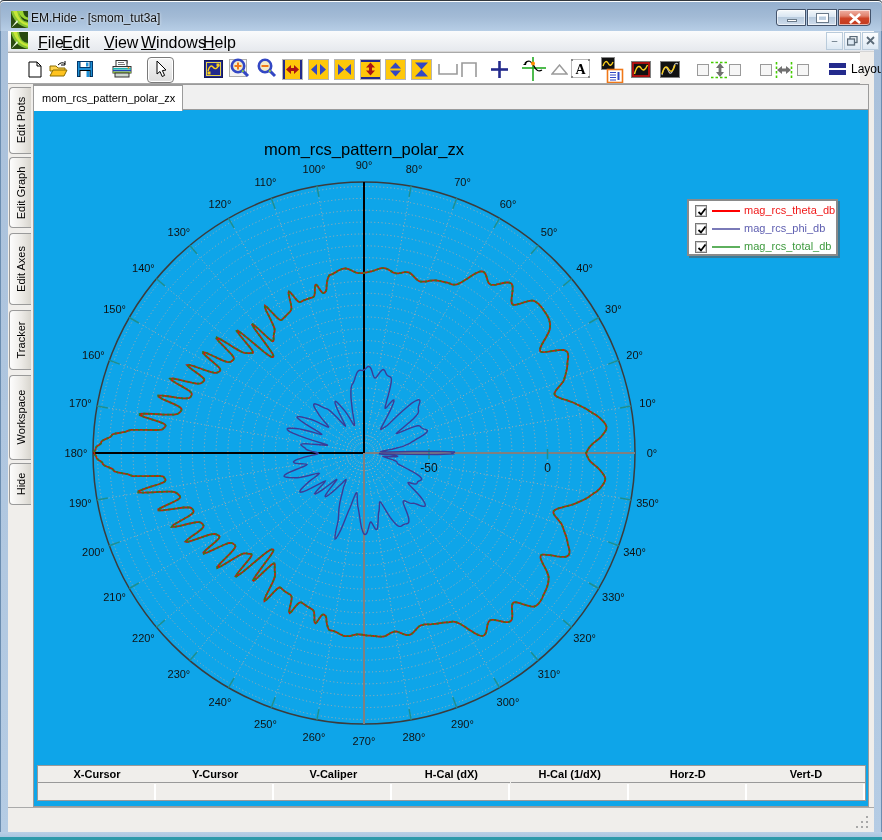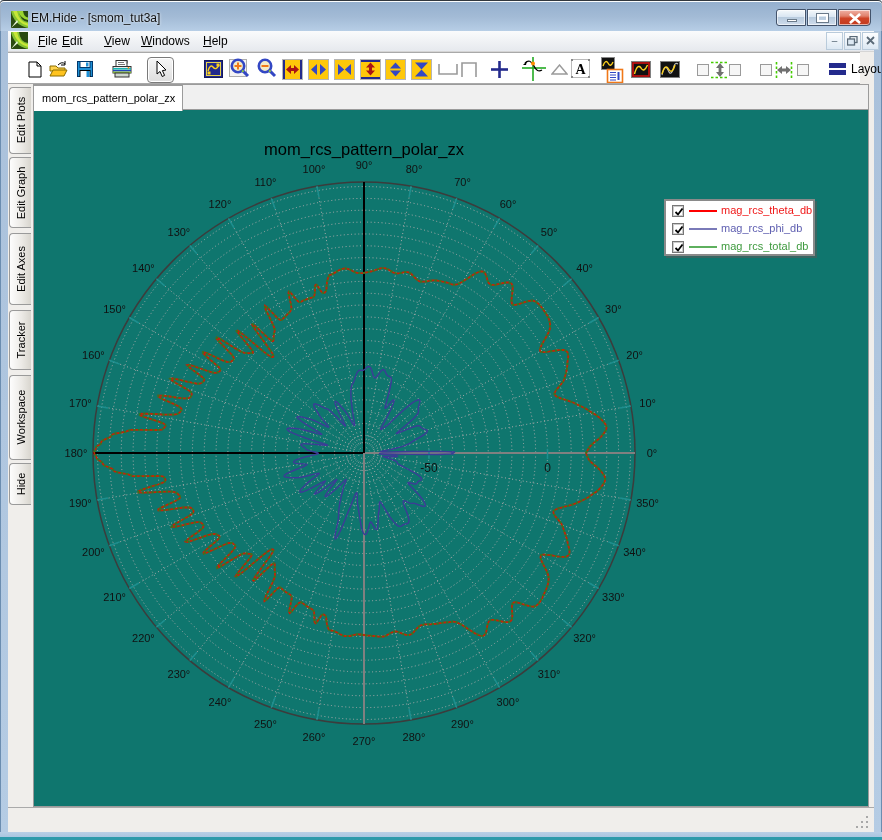--- a/index.html
+++ b/index.html
@@ -13,41 +13,41 @@
  background:linear-gradient(#93aecd 0%,#a3bbd6 55%,#b7cee6 100%);
  box-shadow:inset 0 1px 0 #31373e,inset 0 2px 0 #fbfdfe,inset 1px 0 0 #9db0c6,inset -1px 0 0 #9db0c6}
 #title .txt{left:31px;top:11px;font-size:12px;color:#111;text-shadow:0 0 3px #fff}
 
 .wbtn{top:9px;height:17px;border:1px solid #43536b;border-radius:0 0 3px 3px;background:linear-gradient(#f4f8fb 0%,#d9e6f2 45%,#b8cbde 50%,#cfdcec 100%);box-shadow:inset 0 0 0 1px rgba(255,255,255,.6)}
 #bmin{left:776px;width:30px;border-radius:3px 0 0 3px}
 #bmax{left:807px;width:30px;border-radius:0}
 #bclose{left:838px;width:33px;background:linear-gradient(#f0b1a5 0%,#e1826d 40%,#cf4427 55%,#c23a1e 100%);border-radius:0 0 4px 0}
 
 #menubar{left:8px;top:31px;width:866px;height:21px;background:linear-gradient(#fafbfc,#e6e9ee);border-bottom:1px solid #d5d5d5}
-.menu{top:3px;font-size:12px;color:#000}
+.menu{top:3px;font-size:16px;color:#000}
 .menu u{text-decoration:underline}
 .mdibtn{top:1px;width:17px;height:18px;background:linear-gradient(#fdfeff,#dce8f3);border:1px solid #b9cbdb;color:#5a6a78;font-size:10px;text-align:center;line-height:16px}
 
 #toolbar{left:8px;top:52px;width:852px;height:32px;background:#fff;border:1px solid #a9a9a9;border-left:none;border-right:none}
 
 #side{left:8px;top:84px;width:25px;height:723px;background:#f0eeeb}
 .vtab{left:1px;width:22px;background:linear-gradient(to right,#fdfdfd,#eceae6 55%,#d8d5ce);border:1px solid #9a9a9a;border-radius:4px 0 0 4px;border-right:none}
 .vtab span{position:absolute;left:50%;top:50%;transform:translate(-50%,-50%) rotate(-90deg);white-space:nowrap;font-size:11px;color:#000;display:block;line-height:11px}
 
-#content{left:33px;top:84px;width:836px;height:723px;background:#0f766e;border:1px solid #9b9b9b}
+#content{left:33px;top:84px;width:836px;height:723px;background:#0ea5e9;border:1px solid #9b9b9b}
 #tabbar{left:0px;top:0px;width:834px;height:25px;background:#f0f0f0;border-bottom:1px solid #9b9b9b}
 #doctab{left:0px;top:0px;width:149px;height:26px;background:#fff;border:1px solid #9b9b9b;border-left:none;border-bottom:none;font-size:11px;padding:6px 0 0 8px;color:#000}
 
 #ctable{left:3px;top:680px;width:829px;height:36px;border:1px solid #999;background:#f0eeeb}
 .ch{position:absolute;top:0;height:17px;font-size:11px;font-weight:bold;color:#000;text-align:center;padding-top:2px;border-bottom:1px solid #999}
 .cd{position:absolute;top:18px;height:16px;background:#f0eeeb;border-right:2px solid #fff}
 
 #bstrip{left:8px;top:807px;width:866px;height:25px;background:#f0eeeb;border-top:1px solid #aaa}
 
-#legend{left:630px;top:114px;width:151px;height:57px;background:#fff;border:2px solid #8a8a8a;box-shadow:2px 2px 0 rgba(90,90,90,.55)}
+#legend{left:653px;top:114px;width:151px;height:57px;background:#fff;border:2px solid #8a8a8a;box-shadow:2px 2px 0 rgba(90,90,90,.55)}
 .lrow{position:absolute;left:6px;height:13px}
 .lcb{position:absolute;left:0;top:0;width:12px;height:12px;background:#fff;border:1px solid #777;box-shadow:inset 0 0 0 1px #ccc}
 .lcb svg{position:absolute;left:1px;top:1px}
 .lline{position:absolute;left:17px;top:5px;width:28px;height:2px}
 .ltxt{position:absolute;left:49px;top:-1px;font-size:11px}
 
 #psvg{left:1px;top:26px}
 .gr{fill:none;stroke:#acacac;stroke-width:1;stroke-dasharray:1 2.6}
 .tk{stroke:#1d8f8f;stroke-width:1.5;fill:none}
 .al{font-size:11px;fill:#111;font-family:"Liberation Sans",sans-serif}
@@ -424,20 +424,36 @@
 <text x="599.6" y="444.5" class="al" text-anchor="middle">340°</text>
 <text x="612.6" y="396.0" class="al" text-anchor="middle">350°</text>
       </g>
 <defs>
         <path id="tc" d="M551.1,342.0 L551.7,340.8 L552.3,339.7 L553.0,338.5 L553.7,337.3 L554.6,336.1 L555.6,334.9 L556.8,333.6 L558.1,332.4 L559.7,331.1 L561.4,329.8 L563.0,328.5 L564.6,327.2 L566.0,325.8 L567.1,324.5 L568.2,323.2 L569.2,321.8 L570.1,320.5 L570.8,319.1 L571.3,317.8 L571.5,316.5 L571.3,315.3 L570.8,314.0 L570.1,312.8 L569.3,311.6 L568.3,310.5 L567.2,309.4 L566.1,308.3 L564.9,307.2 L563.7,306.1 L562.4,305.0 L560.9,304.0 L559.4,303.0 L557.6,302.1 L556.1,301.1 L554.7,300.2 L553.3,299.2 L551.8,298.3 L550.2,297.4 L548.6,296.5 L546.9,295.7 L545.2,294.9 L543.5,294.1 L541.7,293.3 L540.2,292.5 L538.6,291.7 L536.8,291.0 L534.9,290.3 L532.9,289.6 L531.0,289.0 L529.0,288.4 L527.1,287.8 L525.3,287.2 L523.7,286.5 L522.2,285.9 L521.1,285.1 L520.2,284.3 L519.6,283.4 L519.5,282.3 L520.0,281.1 L520.8,279.7 L521.9,278.2 L523.2,276.6 L524.6,275.0 L526.0,273.4 L527.3,271.8 L528.4,270.2 L529.0,268.8 L529.4,267.5 L529.8,266.1 L530.2,264.8 L530.6,263.4 L530.9,262.0 L531.3,260.7 L531.6,259.3 L531.8,258.0 L532.1,256.6 L532.2,255.3 L532.4,254.0 L532.4,252.7 L532.4,251.4 L532.6,250.1 L532.8,248.7 L533.0,247.3 L533.2,245.9 L533.2,244.6 L533.1,243.3 L532.8,242.2 L532.3,241.1 L531.4,240.2 L530.2,239.5 L528.5,239.0 L526.1,239.0 L523.2,239.2 L520.0,239.6 L516.7,240.1 L513.5,240.6 L510.6,240.9 L508.1,241.1 L506.3,240.9 L505.2,240.2 L505.0,239.2 L505.1,237.9 L505.6,236.3 L506.3,234.6 L507.3,232.8 L508.4,230.8 L509.6,228.7 L510.8,226.7 L511.9,224.6 L513.0,222.5 L513.9,220.6 L514.6,218.7 L515.0,217.0 L515.1,215.5 L515.1,214.1 L515.0,212.7 L514.8,211.4 L514.5,210.2 L514.2,208.9 L513.8,207.8 L513.3,206.6 L512.7,205.5 L512.2,204.5 L511.5,203.4 L510.9,202.4 L510.2,201.4 L509.5,200.4 L508.8,199.5 L508.2,198.5 L507.5,197.5 L506.7,196.5 L506.0,195.6 L505.2,194.6 L504.4,193.8 L503.6,192.9 L502.6,192.1 L501.6,191.4 L500.6,190.7 L499.4,190.2 L498.2,189.7 L496.5,189.6 L494.4,189.9 L492.1,190.5 L489.6,191.2 L487.0,192.0 L484.6,192.8 L482.3,193.4 L480.3,193.8 L478.7,193.8 L477.6,193.4 L476.9,192.5 L476.6,191.3 L476.5,189.8 L476.5,188.2 L476.7,186.3 L477.0,184.4 L477.2,182.5 L477.5,180.5 L477.6,178.6 L477.7,176.9 L477.5,175.3 L477.2,173.9 L476.6,172.9 L475.6,172.1 L474.5,171.7 L473.1,171.5 L471.6,171.5 L469.9,171.7 L468.2,172.0 L466.4,172.4 L464.6,172.8 L462.8,173.2 L461.1,173.6 L459.4,173.8 L458.0,173.9 L456.6,173.9 L455.5,173.5 L454.6,172.9 L453.8,172.1 L453.2,171.0 L452.7,169.8 L452.3,168.5 L451.9,167.1 L451.5,165.7 L451.1,164.4 L450.5,163.2 L449.9,162.1 L449.1,161.3 L448.1,160.7 L446.9,160.4 L445.5,160.5 L443.9,160.9 L442.1,161.7 L440.2,162.6 L438.2,163.8 L436.2,165.0 L434.1,166.4 L432.1,167.7 L430.1,169.0 L428.2,170.2 L426.4,171.3 L424.7,172.2 L423.2,172.8 L421.8,173.3 L420.4,173.6 L419.2,173.7 L418.1,173.6 L417.1,173.4 L416.2,173.1 L415.3,172.7 L414.3,172.3 L413.4,172.0 L412.4,171.7 L411.4,171.5 L410.4,171.3 L409.4,171.1 L408.5,170.8 L407.5,170.6 L406.5,170.4 L405.5,170.1 L404.5,169.9 L403.5,169.8 L402.5,169.6 L401.5,169.5 L400.5,169.4 L399.4,169.4 L398.4,169.4 L397.3,169.5 L396.2,169.6 L395.1,169.7 L394.0,169.9 L392.9,170.1 L391.8,170.3 L390.8,170.5 L389.7,170.6 L388.7,170.7 L387.6,170.7 L386.7,170.7 L385.7,170.6 L384.8,170.3 L383.9,170.0 L383.1,169.5 L382.3,168.9 L381.5,168.2 L380.7,167.5 L379.9,166.7 L379.2,165.9 L378.4,165.0 L377.6,164.2 L376.8,163.5 L376.0,162.8 L375.2,162.2 L374.3,161.7 L373.4,161.4 L372.4,161.2 L371.4,161.1 L370.4,161.1 L369.4,161.2 L368.4,161.4 L367.4,161.6 L366.3,161.8 L365.3,162.0 L364.3,162.2 L363.3,162.3 L362.3,162.4 L361.3,162.4 L360.4,162.2 L359.5,161.9 L358.5,161.6 L357.6,161.1 L356.8,160.6 L355.9,160.1 L355.0,159.6 L354.1,159.0 L353.2,158.5 L352.2,158.0 L351.3,157.6 L350.4,157.3 L349.4,157.1 L348.4,157.1 L347.5,157.1 L346.5,157.2 L345.5,157.4 L344.5,157.7 L343.5,158.0 L342.5,158.3 L341.5,158.7 L340.5,159.0 L339.5,159.4 L338.6,159.7 L337.6,160.0 L336.6,160.3 L335.7,160.5 L334.7,160.7 L333.7,160.9 L332.8,161.1 L331.8,161.3 L330.9,161.5 L329.9,161.7 L329.0,161.9 L328.1,162.0 L327.1,162.1 L326.2,162.2 L325.2,162.2 L324.3,162.2 L323.3,162.1 L322.4,161.9 L321.4,161.6 L320.5,161.3 L319.5,160.9 L318.5,160.4 L317.5,160.0 L316.6,159.5 L315.6,159.0 L314.6,158.6 L313.6,158.2 L312.6,157.9 L311.6,157.7 L310.6,157.5 L309.6,157.5 L308.6,157.6 L307.7,157.8 L306.7,158.1 L305.8,158.5 L304.9,158.9 L304.0,159.3 L303.1,159.8 L302.2,160.3 L301.3,160.9 L300.4,161.4 L299.5,161.9 L298.6,162.4 L297.7,162.9 L296.8,163.3 L295.9,163.6 L295.0,163.9 L294.2,164.4 L293.5,165.8 L292.9,167.5 L292.3,169.6 L291.9,172.0 L291.6,174.8 L291.5,178.1 L291.0,180.0 L290.3,180.9 L289.6,181.7 L288.8,182.1 L287.9,182.0 L286.8,181.1 L285.4,179.4 L283.9,177.0 L282.3,174.7 L281.0,173.6 L280.2,174.2 L279.9,176.3 L279.9,179.2 L279.8,182.0 L279.5,184.1 L279.0,185.3 L278.3,186.0 L277.5,186.4 L276.7,186.7 L275.9,186.9 L275.1,187.2 L274.3,187.4 L273.4,187.7 L272.6,187.9 L271.8,188.2 L271.0,188.5 L270.2,188.8 L269.4,189.1 L268.6,189.4 L267.8,189.8 L267.0,190.2 L266.3,190.6 L265.5,190.9 L264.6,191.0 L263.5,190.6 L262.0,189.4 L260.1,187.2 L257.8,184.3 L255.6,181.7 L254.0,180.5 L253.5,181.5 L253.9,184.6 L254.9,188.7 L255.8,192.6 L256.3,195.6 L256.4,197.6 L256.1,198.9 L255.6,199.8 L255.1,200.6 L254.5,201.2 L253.8,201.8 L253.2,202.5 L252.6,203.1 L252.0,203.7 L251.4,204.3 L250.8,204.9 L250.2,205.5 L249.6,206.1 L249.0,206.7 L248.4,207.3 L247.8,207.9 L247.2,208.5 L246.5,208.9 L245.6,209.1 L244.3,208.5 L242.3,206.9 L239.3,203.9 L235.7,200.0 L232.2,196.4 L230.0,194.7 L229.8,196.0 L231.4,200.1 L234.1,205.4 L236.6,210.6 L238.4,214.6 L239.4,217.2 L239.6,219.0 L239.6,220.2 L239.4,221.3 L239.1,222.3 L238.9,223.3 L238.7,224.4 L238.7,225.5 L238.6,226.8 L238.6,228.0 L238.6,229.2 L238.3,230.0 L237.5,230.2 L235.5,228.9 L231.9,225.9 L226.9,221.2 L221.5,216.2 L217.7,213.1 L217.1,213.7 L219.9,218.3 L225.1,225.3 L230.5,232.6 L234.7,238.4 L237.3,242.2 L238.3,244.4 L238.4,245.5 L237.9,246.0 L236.9,246.0 L235.4,245.4 L232.8,243.8 L228.6,240.6 L222.5,235.5 L214.9,229.1 L207.6,223.1 L202.7,219.6 L201.8,220.0 L204.7,224.0 L209.4,229.7 L213.9,235.1 L216.9,238.9 L218.0,241.0 L217.8,241.9 L216.9,242.1 L215.7,242.1 L214.5,242.1 L213.4,242.2 L212.2,242.2 L210.9,242.2 L209.3,241.9 L206.9,241.0 L203.3,239.1 L198.0,236.0 L191.7,232.0 L185.6,228.4 L181.8,226.6 L181.5,227.6 L184.5,231.2 L189.3,235.9 L193.8,240.5 L196.9,243.9 L198.5,246.1 L198.9,247.5 L198.6,248.3 L198.1,249.0 L197.4,249.5 L196.8,250.1 L196.0,250.6 L195.2,251.0 L193.9,251.2 L191.9,250.9 L188.6,249.8 L183.7,247.6 L177.6,244.8 L171.8,242.2 L168.2,241.1 L168.1,242.2 L171.2,245.3 L175.9,249.3 L180.4,253.1 L183.5,255.9 L185.0,257.8 L185.3,259.0 L185.0,259.9 L184.3,260.5 L183.5,261.0 L182.6,261.5 L181.3,261.8 L179.4,261.8 L176.3,261.1 L171.5,259.7 L165.3,257.5 L158.7,255.2 L153.8,253.9 L152.1,254.2 L154.2,256.3 L158.5,259.6 L163.3,262.9 L166.8,265.7 L168.8,267.6 L169.3,268.9 L169.0,269.8 L168.4,270.5 L167.6,271.1 L166.7,271.8 L165.6,272.3 L163.9,272.6 L161.1,272.5 L156.8,271.7 L150.7,270.3 L143.8,268.7 L138.0,267.5 L135.3,267.7 L136.7,269.3 L141.3,272.2 L146.9,275.4 L151.8,278.2 L154.9,280.3 L156.4,281.9 L156.8,283.0 L156.6,284.0 L156.2,284.9 L155.7,285.7 L155.0,286.5 L153.7,287.1 L151.5,287.4 L147.7,287.3 L141.8,286.6 L134.6,285.5 L127.6,284.6 L123.4,284.6 L123.6,285.8 L127.7,288.1 L133.9,290.8 L139.7,293.4 L143.8,295.5 L145.9,297.0 L146.6,298.2 L146.4,299.2 L145.9,300.1 L145.2,300.9 L144.3,301.7 L143.2,302.5 L141.6,303.2 L138.8,303.6 L134.0,303.7 L126.9,303.5 L118.2,302.9 L109.8,302.6 L104.8,302.9 L104.8,304.1 L109.6,306.1 L116.8,308.4 L123.6,310.6 L128.2,312.3 L130.2,313.7 L130.6,314.8 L130.1,315.8 L129.2,316.8 L128.1,317.7 L126.9,318.6 L121.1,319.0 L107.9,318.8 L96.3,318.8 L93.4,319.7 L90.8,320.7 L85.9,321.6 L80.8,322.5 L77.3,323.5 L76.5,324.8 L75.3,326.0 L72.8,327.2 L69.9,328.4 L67.4,329.7 L66.2,331.0 L65.9,332.4 L64.4,333.7 L62.4,335.0 L61.0,336.4 L60.7,337.8 L60.2,339.2 L59.4,340.6 L59.1,342.0 L59.7,343.4 L60.7,344.8 L61.4,346.2 L61.9,347.6 L63.5,349.0 L65.7,350.3 L67.3,351.6 L67.8,352.9 L69.1,354.3 L71.7,355.5 L74.6,356.7 L77.2,357.8 L78.5,359.1 L79.2,360.3 L82.7,361.4 L87.7,362.3 L92.5,363.1 L95.0,364.1 L97.7,365.1 L109.2,365.1 L122.2,364.8 L127.8,365.3 L128.8,366.2 L129.6,367.2 L130.3,368.2 L130.6,369.2 L130.0,370.3 L127.8,371.7 L122.9,373.5 L115.9,375.7 L108.6,378.1 L103.6,380.1 L103.4,381.4 L108.3,381.7 L116.5,381.4 L125.2,380.9 L132.2,380.6 L136.9,380.7 L139.7,381.2 L141.4,381.9 L142.5,382.7 L143.4,383.5 L144.2,384.3 L144.9,385.2 L145.2,386.1 L144.7,387.3 L142.7,388.8 L138.8,390.8 L133.2,393.4 L127.3,396.1 L123.3,398.3 L123.4,399.4 L127.8,399.3 L135.0,398.4 L142.5,397.3 L148.5,396.5 L152.6,396.3 L154.9,396.5 L156.3,397.1 L157.2,397.8 L157.8,398.6 L158.3,399.4 L158.6,400.4 L158.2,401.5 L156.7,403.0 L153.6,405.2 L148.7,408.0 L143.0,411.2 L138.3,414.0 L136.9,415.8 L139.4,415.9 L145.1,414.8 L151.8,413.2 L157.7,411.9 L161.8,411.2 L164.4,411.2 L165.8,411.6 L166.7,412.2 L167.4,412.9 L168.0,413.7 L168.5,414.5 L168.5,415.5 L167.8,416.8 L165.7,418.8 L162.0,421.7 L157.1,425.1 L152.7,428.4 L150.5,430.6 L152.1,431.0 L157.0,429.6 L163.5,427.4 L169.8,425.2 L174.6,423.7 L177.8,423.1 L179.8,423.0 L181.2,423.3 L182.2,423.7 L183.2,424.2 L184.0,424.7 L184.5,425.4 L184.3,426.5 L183.0,428.3 L180.1,431.1 L175.8,434.8 L171.3,438.6 L168.4,441.6 L168.7,442.6 L172.5,441.3 L178.5,438.6 L184.7,435.7 L189.8,433.5 L193.2,432.2 L195.3,431.8 L196.6,432.0 L197.5,432.3 L198.3,432.8 L199.0,433.4 L199.7,433.9 L200.2,434.6 L200.4,435.5 L199.9,436.8 L198.2,439.1 L195.0,442.6 L190.3,447.3 L185.5,452.1 L182.3,455.8 L182.4,456.9 L186.0,455.3 L191.9,451.8 L198.1,448.0 L203.2,445.0 L206.6,443.2 L208.8,442.5 L210.3,442.3 L211.4,442.4 L212.4,442.6 L213.5,442.8 L214.6,442.9 L215.7,443.0 L216.5,443.3 L216.6,444.3 L215.5,446.4 L212.5,450.2 L208.0,455.6 L203.3,461.3 L200.5,465.3 L201.4,465.6 L206.4,462.1 L213.8,456.0 L221.5,449.5 L227.8,444.3 L232.1,440.9 L234.8,439.2 L236.5,438.4 L237.6,438.3 L238.3,438.6 L238.4,439.5 L237.5,441.5 L235.1,445.2 L231.0,450.8 L225.7,457.9 L220.7,464.8 L218.0,469.3 L218.7,469.8 L222.6,466.6 L228.0,461.5 L233.1,456.7 L236.7,453.6 L238.7,452.4 L239.5,452.5 L239.8,453.3 L239.8,454.6 L239.7,455.9 L239.7,457.2 L239.7,458.4 L239.7,459.6 L239.8,460.8 L240.0,461.9 L240.0,463.1 L240.0,464.5 L239.6,466.4 L238.5,469.3 L236.6,473.5 L233.9,478.8 L231.1,484.4 L229.4,488.6 L229.5,490.1 L231.6,488.6 L235.0,485.2 L238.5,481.4 L241.4,478.5 L243.4,476.9 L244.6,476.5 L245.5,476.7 L246.2,477.2 L246.8,477.7 L247.4,478.3 L248.0,478.9 L248.7,479.4 L249.3,480.0 L250.0,480.5 L250.7,480.9 L251.4,481.4 L252.1,481.8 L252.8,482.3 L253.6,482.7 L254.3,483.1 L255.0,483.6 L255.7,484.1 L256.2,484.8 L256.6,485.9 L256.7,487.7 L256.2,490.5 L255.4,494.3 L254.5,498.2 L254.1,501.1 L254.7,502.1 L256.3,500.8 L258.5,498.0 L260.8,495.1 L262.8,492.9 L264.2,491.7 L265.3,491.3 L266.2,491.4 L267.0,491.8 L267.7,492.3 L268.4,492.7 L269.1,493.2 L269.8,493.7 L270.6,494.2 L271.3,494.7 L272.0,495.2 L272.8,495.7 L273.5,496.2 L274.2,496.6 L275.0,497.1 L275.7,497.5 L276.5,498.0 L277.3,498.5 L278.0,499.1 L278.6,499.9 L279.1,501.4 L279.3,503.5 L279.4,506.4 L279.4,509.4 L279.7,511.6 L280.5,512.3 L281.8,511.1 L283.4,508.8 L284.9,506.4 L286.3,504.6 L287.5,503.7 L288.5,503.4 L289.3,503.7 L290.0,504.3 L290.7,505.1 L291.3,506.8 L291.5,509.8 L291.8,512.4 L292.3,514.6 L292.9,516.4 L293.5,517.9 L294.3,519.1 L295.2,519.4 L296.1,519.5 L297.0,519.6 L298.0,519.8 L298.9,520.1 L299.8,520.5 L300.7,520.9 L301.6,521.3 L302.5,521.8 L303.3,522.3 L304.2,522.8 L305.1,523.2 L306.0,523.7 L307.0,524.1 L307.9,524.5 L308.8,524.8 L309.8,525.0 L310.7,525.2 L311.7,525.2 L312.6,525.2 L313.6,525.1 L314.6,525.0 L315.6,524.8 L316.6,524.5 L317.5,524.3 L318.5,524.0 L319.5,523.8 L320.4,523.6 L321.4,523.5 L322.3,523.4 L323.3,523.4 L324.2,523.4 L325.2,523.5 L326.1,523.6 L327.1,523.7 L328.0,523.9 L329.0,524.0 L330.0,524.2 L330.9,524.3 L331.9,524.5 L332.8,524.6 L333.8,524.7 L334.7,524.7 L335.7,524.7 L336.7,524.8 L337.6,524.9 L338.6,525.0 L339.6,525.1 L340.5,525.2 L341.5,525.3 L342.5,525.4 L343.4,525.6 L344.4,525.6 L345.4,525.7 L346.4,525.7 L347.3,525.6 L348.3,525.5 L349.2,525.3 L350.2,525.0 L351.1,524.6 L352.0,524.1 L352.9,523.6 L353.8,523.1 L354.7,522.5 L355.6,522.0 L356.5,521.6 L357.4,521.2 L358.3,520.8 L359.2,520.6 L360.2,520.5 L361.1,520.5 L362.1,520.7 L363.1,521.0 L364.2,521.3 L365.2,521.8 L366.3,522.2 L367.4,522.6 L368.5,523.1 L369.6,523.4 L370.6,523.8 L371.7,524.0 L372.7,524.1 L373.7,524.0 L374.7,523.8 L375.6,523.4 L376.5,522.9 L377.3,522.3 L378.1,521.6 L378.9,520.8 L379.7,520.0 L380.5,519.1 L381.2,518.3 L382.0,517.4 L382.7,516.6 L383.5,515.9 L384.3,515.3 L385.1,514.7 L386.0,514.3 L386.9,514.0 L387.8,513.8 L388.7,513.6 L389.7,513.4 L390.7,513.4 L391.7,513.3 L392.7,513.3 L393.7,513.3 L394.7,513.3 L395.8,513.3 L396.8,513.2 L397.8,513.2 L398.8,513.0 L399.8,512.9 L400.8,512.8 L401.8,512.6 L402.8,512.5 L403.8,512.3 L404.7,512.1 L405.7,512.0 L406.8,511.8 L407.8,511.7 L408.8,511.6 L409.8,511.5 L410.9,511.4 L412.0,511.4 L413.1,511.3 L414.1,511.2 L415.1,511.0 L416.1,510.8 L417.2,510.7 L418.3,510.7 L419.5,510.8 L420.8,511.1 L422.3,511.6 L423.8,512.3 L425.4,513.0 L427.1,514.0 L429.0,515.2 L431.0,516.5 L433.0,517.9 L435.1,519.3 L437.2,520.6 L439.2,521.9 L441.2,523.0 L443.1,523.9 L444.8,524.5 L446.4,524.9 L447.7,524.9 L448.9,524.5 L449.7,523.7 L450.4,522.7 L451.0,521.5 L451.4,520.1 L451.7,518.5 L452.0,517.0 L452.2,515.4 L452.5,513.9 L452.9,512.5 L453.4,511.3 L454.0,510.3 L454.8,509.5 L455.8,509.0 L457.0,508.8 L458.4,508.9 L460.0,509.0 L461.6,509.3 L463.4,509.7 L465.2,510.1 L466.9,510.5 L468.7,510.9 L470.4,511.1 L472.0,511.2 L473.4,511.1 L474.6,510.7 L475.7,510.1 L476.4,509.2 L476.9,508.0 L477.2,506.5 L477.3,504.9 L477.3,503.2 L477.2,501.4 L477.0,499.7 L477.0,497.9 L476.9,496.3 L477.0,494.7 L477.3,493.4 L477.8,492.3 L478.5,491.5 L479.8,491.2 L481.5,491.4 L483.6,491.8 L485.9,492.5 L488.4,493.3 L491.0,494.1 L493.5,494.8 L495.8,495.4 L497.8,495.6 L499.5,495.5 L500.7,494.9 L501.7,494.3 L502.7,493.5 L503.5,492.7 L504.3,491.7 L505.0,490.8 L505.7,489.7 L506.3,488.7 L506.9,487.6 L507.4,486.5 L507.9,485.3 L508.4,484.2 L508.9,483.1 L509.4,482.0 L510.0,480.9 L510.5,479.7 L511.0,478.6 L511.4,477.5 L511.9,476.3 L512.3,475.2 L512.6,474.0 L513.0,472.7 L513.2,471.5 L513.4,470.2 L513.6,468.8 L513.6,467.5 L513.6,466.0 L513.3,464.4 L512.7,462.7 L512.0,460.8 L511.1,458.9 L510.1,456.9 L509.0,454.9 L508.0,453.0 L507.1,451.2 L506.4,449.4 L505.8,447.8 L505.5,446.4 L505.6,445.2 L506.1,444.2 L507.3,443.7 L509.3,443.6 L511.9,443.8 L514.9,444.2 L518.2,444.7 L521.6,445.3 L524.8,445.7 L527.8,445.9 L530.2,445.8 L531.9,445.4 L533.1,444.6 L533.9,443.7 L534.3,442.6 L534.5,441.3 L534.5,440.0 L534.3,438.6 L534.0,437.1 L533.6,435.7 L533.2,434.2 L532.8,432.7 L532.6,431.4 L532.3,430.0 L532.0,428.6 L531.6,427.2 L531.2,425.7 L530.7,424.3 L530.2,422.9 L529.7,421.5 L529.2,420.1 L528.7,418.7 L528.2,417.3 L527.7,415.9 L527.3,414.6 L526.6,413.1 L525.5,411.6 L524.2,410.0 L522.9,408.4 L521.6,406.8 L520.3,405.3 L519.3,403.8 L518.6,402.5 L518.4,401.3 L518.6,400.3 L519.4,399.5 L520.4,398.7 L521.8,398.0 L523.5,397.4 L525.3,396.8 L527.4,396.3 L529.5,395.7 L531.7,395.2 L533.8,394.6 L536.0,394.0 L538.1,393.4 L540.0,392.7 L541.7,391.9 L543.4,391.1 L545.3,390.3 L547.1,389.5 L548.8,388.7 L550.5,387.9 L552.1,387.0 L553.6,386.1 L555.0,385.1 L556.4,384.1 L557.7,383.1 L559.0,382.1 L560.6,381.2 L562.0,380.2 L563.2,379.1 L564.4,378.0 L565.4,376.9 L566.3,375.8 L567.2,374.6 L568.0,373.5 L568.8,372.3 L569.4,371.1 L569.9,369.9 L570.2,368.6 L570.2,367.3 L569.9,366.0 L569.2,364.7 L568.4,363.4 L567.4,362.0 L566.3,360.7 L565.2,359.3 L564.0,358.0 L562.7,356.7 L561.2,355.4 L559.6,354.1 L558.0,352.8 L556.5,351.5 L555.3,350.3 L554.3,349.1 L553.5,347.9 L552.9,346.7 L552.3,345.5 L551.8,344.3 L551.4,343.2 L551.1,342.0 Z" fill="none"></path>
       </defs>
 <use href="#tc" stroke="#c02408" stroke-width="1.8"></use>
 <use href="#tc" stroke="#2e7d1e" stroke-width="1.8" stroke-dasharray="2.2 2.6"></use>
 <path d="M417.0,342.0 L420.0,341.0 L405.7,340.4 L378.1,340.5 L353.3,341.0 L347.3,341.0 L346.0,340.9 L345.5,340.8 L345.7,340.6 L346.4,340.4 L348.0,340.0 L350.5,339.5 L353.6,338.9 L357.1,338.2 L360.7,337.3 L364.1,336.4 L367.0,335.6 L369.2,334.8 L371.3,333.9 L373.1,333.1 L374.7,332.3 L376.0,331.5 L377.3,330.7 L378.8,329.8 L380.4,328.8 L382.2,327.7 L384.2,326.6 L386.2,325.4 L388.2,324.1 L389.9,322.9 L391.3,321.8 L392.1,320.7 L392.4,319.9 L392.2,319.3 L391.5,318.8 L390.5,318.4 L389.4,318.1 L388.4,317.8 L387.5,317.4 L386.8,317.0 L386.2,316.5 L385.8,316.0 L385.4,315.5 L384.8,315.0 L383.9,314.7 L382.6,314.7 L380.0,315.3 L376.3,316.7 L372.0,318.4 L367.8,320.2 L364.2,321.7 L362.0,322.5 L361.5,322.3 L362.6,321.2 L364.9,319.2 L368.0,316.7 L371.5,313.7 L375.1,310.7 L378.4,307.7 L380.9,305.1 L382.5,303.2 L383.2,301.7 L383.5,300.6 L383.5,299.7 L383.4,298.9 L383.3,298.1 L383.3,297.1 L383.4,296.0 L383.7,294.8 L384.1,293.4 L384.6,291.9 L384.9,290.6 L384.9,289.5 L384.4,288.9 L383.3,288.8 L381.7,289.3 L379.4,290.5 L376.5,292.4 L372.5,295.7 L367.8,299.8 L363.1,304.1 L358.7,308.3 L355.1,311.8 L352.5,314.2 L351.1,315.2 L350.2,315.8 L349.3,316.4 L348.5,316.9 L347.6,317.4 L346.9,318.0 L346.2,318.3 L345.8,318.4 L345.7,317.9 L346.4,316.3 L347.9,313.6 L349.9,309.9 L352.2,305.5 L354.5,300.9 L356.6,296.5 L358.1,292.7 L359.0,290.1 L358.9,289.0 L358.0,289.2 L356.6,290.4 L355.0,292.3 L353.2,294.4 L351.7,296.3 L350.6,297.3 L350.1,297.2 L350.2,295.6 L351.0,292.7 L352.0,288.7 L353.3,284.2 L354.5,279.5 L355.5,275.1 L356.2,271.3 L356.4,268.4 L356.1,266.8 L355.5,266.0 L354.7,265.6 L353.9,265.3 L353.1,265.0 L352.4,264.5 L351.7,263.7 L351.1,262.7 L350.6,261.5 L350.0,260.2 L349.3,259.2 L348.6,258.6 L347.6,258.7 L346.5,259.5 L345.4,260.7 L344.2,262.3 L343.0,264.0 L341.9,265.5 L340.9,266.6 L340.1,267.0 L339.3,266.6 L338.7,265.5 L338.0,263.8 L337.4,261.8 L336.8,259.8 L336.1,257.9 L335.3,256.5 L334.4,255.7 L333.5,255.4 L332.6,255.7 L331.7,256.5 L330.8,257.5 L329.9,258.3 L329.0,259.0 L328.1,259.4 L327.3,259.5 L326.4,259.4 L325.5,259.3 L324.7,259.3 L323.8,259.6 L323.0,260.3 L322.2,261.3 L321.5,262.8 L320.9,264.5 L320.2,266.3 L319.7,268.2 L319.1,269.8 L318.5,271.2 L318.0,272.3 L317.4,273.2 L316.8,274.2 L316.4,275.8 L316.0,277.7 L315.9,280.2 L315.9,283.3 L316.0,286.8 L316.4,290.6 L316.8,294.4 L317.2,298.1 L317.7,301.7 L318.3,305.2 L318.8,308.3 L319.2,310.9 L319.5,312.8 L319.6,314.0 L319.4,314.5 L319.0,314.3 L318.4,313.4 L317.4,311.9 L316.3,309.9 L315.0,307.7 L313.6,305.5 L312.3,303.3 L310.9,301.3 L309.6,299.6 L308.4,298.2 L307.1,296.8 L305.7,295.1 L304.2,293.4 L302.8,291.9 L301.6,290.8 L300.6,290.4 L300.1,290.7 L300.0,291.9 L300.7,294.1 L302.1,297.5 L303.9,301.6 L306.0,305.7 L307.9,309.5 L309.4,312.5 L310.3,314.4 L310.3,315.0 L309.2,314.2 L307.4,312.3 L305.0,309.7 L302.3,306.8 L299.5,304.0 L296.9,301.5 L294.7,299.6 L292.9,298.3 L291.6,297.7 L290.4,297.3 L289.2,296.8 L287.7,296.2 L286.1,295.4 L284.4,294.5 L282.7,293.7 L281.1,293.1 L279.8,292.8 L279.0,293.0 L278.7,293.7 L278.9,295.0 L279.6,296.6 L280.7,298.5 L281.9,300.5 L283.2,302.5 L284.4,304.3 L285.7,306.2 L287.5,308.4 L289.5,310.7 L291.4,312.8 L292.8,314.6 L293.6,315.7 L293.3,316.1 L291.8,315.6 L289.2,314.3 L286.0,312.8 L282.6,311.2 L279.2,309.7 L276.3,308.5 L274.0,307.9 L271.7,307.3 L269.2,306.6 L266.6,306.0 L264.4,305.6 L262.7,305.6 L262.0,306.1 L262.8,307.4 L265.8,309.8 L270.3,312.9 L275.5,316.1 L280.6,319.2 L284.6,321.7 L286.6,323.1 L286.1,323.4 L283.5,322.9 L279.4,321.7 L274.3,320.3 L269.0,319.0 L264.3,317.9 L260.9,317.5 L257.8,317.2 L255.1,317.1 L253.1,317.3 L252.2,317.9 L252.5,318.9 L254.2,320.3 L257.9,322.1 L264.0,324.6 L271.6,327.3 L279.3,329.8 L286.2,332.0 L291.0,333.5 L292.9,334.3 L291.3,334.4 L287.3,334.0 L281.9,333.5 L276.1,333.1 L271.0,332.8 L267.4,332.9 L266.0,333.4 L266.1,334.1 L266.9,334.8 L268.0,335.6 L269.1,336.3 L270.1,337.1 L270.7,337.7 L271.3,338.4 L272.6,339.0 L274.5,339.7 L276.9,340.4 L279.4,341.0 L281.6,341.5 L283.0,342.0 L283.2,342.5 L282.3,343.0 L280.4,343.5 L277.7,344.1 L274.6,344.9 L271.4,345.6 L268.5,346.4 L265.7,347.3 L263.0,348.2 L260.7,349.2 L259.2,350.1 L258.5,350.9 L258.8,351.6 L260.1,352.2 L262.7,352.5 L265.7,352.7 L268.7,352.9 L270.9,353.1 L271.9,353.5 L271.2,354.3 L268.6,355.5 L264.5,357.1 L259.9,359.0 L255.4,360.9 L251.7,362.7 L249.5,364.2 L249.1,365.2 L250.0,365.8 L251.6,366.3 L253.7,366.5 L255.9,366.6 L258.1,366.7 L260.1,366.8 L262.4,366.8 L265.7,366.3 L269.6,365.5 L273.9,364.5 L278.0,363.4 L281.5,362.6 L283.7,362.2 L284.2,362.5 L283.4,363.5 L281.6,364.9 L279.1,366.8 L276.3,368.8 L273.7,370.9 L271.7,372.7 L269.8,374.6 L267.8,376.5 L266.1,378.3 L265.1,379.8 L264.9,380.8 L265.7,381.2 L267.9,380.8 L271.6,379.3 L276.2,377.1 L281.0,374.6 L285.4,372.3 L288.6,370.7 L290.2,370.2 L289.9,371.0 L288.1,373.1 L285.4,375.8 L282.6,378.7 L280.5,381.3 L279.5,382.9 L280.3,383.1 L283.0,381.7 L287.0,379.1 L291.5,375.8 L295.8,372.5 L299.4,369.8 L301.5,368.4 L301.8,368.7 L300.5,370.5 L298.2,373.5 L295.4,377.1 L292.8,380.6 L290.8,383.5 L290.1,385.2 L290.5,385.7 L291.6,385.3 L293.3,384.2 L295.3,382.7 L297.5,380.9 L299.5,379.2 L301.4,377.6 L303.3,375.8 L305.4,373.8 L307.3,371.9 L308.9,370.2 L310.2,369.0 L311.0,368.5 L311.1,368.9 L310.8,370.0 L310.3,371.5 L309.7,373.2 L309.0,375.0 L308.4,376.8 L308.0,378.5 L307.7,379.7 L307.4,381.3 L306.9,383.2 L306.3,385.3 L305.8,387.6 L305.2,389.9 L304.8,392.1 L304.5,394.1 L304.2,396.2 L303.9,398.3 L303.8,400.3 L303.7,402.2 L303.6,404.3 L303.4,406.5 L303.3,409.0 L302.2,414.1 L300.8,420.2 L300.0,425.4 L300.1,427.9 L301.4,427.0 L303.4,423.7 L305.9,418.6 L308.5,412.4 L311.1,406.1 L313.3,400.5 L315.0,396.7 L316.5,392.9 L317.9,389.3 L319.1,386.3 L320.1,384.0 L320.8,382.5 L321.4,381.8 L321.8,381.9 L322.1,382.9 L322.2,384.8 L322.3,387.4 L322.4,390.2 L322.6,392.9 L322.8,395.3 L323.2,397.2 L323.6,399.1 L324.0,401.5 L324.4,404.3 L324.9,407.4 L325.4,410.8 L326.0,414.1 L326.6,417.0 L327.4,419.6 L328.2,421.6 L329.0,422.9 L329.9,423.5 L330.7,423.4 L331.5,422.5 L332.3,421.0 L333.0,418.8 L333.7,416.2 L334.3,413.9 L334.9,412.1 L335.5,411.1 L336.3,411.2 L337.1,412.3 L338.1,414.1 L339.1,416.0 L340.2,417.7 L341.1,418.5 L341.9,418.4 L342.5,417.0 L342.8,414.6 L343.0,411.7 L343.2,408.6 L343.3,405.8 L343.4,403.4 L343.6,401.6 L344.0,400.3 L344.2,398.7 L344.3,396.9 L344.4,394.9 L344.4,393.1 L344.5,391.6 L344.9,390.8 L345.5,391.0 L346.6,392.4 L347.9,394.6 L349.6,397.4 L351.5,400.6 L353.4,403.7 L355.2,406.3 L357.0,408.7 L358.8,410.9 L360.5,412.8 L362.0,414.2 L363.4,415.1 L364.5,415.4 L365.4,415.4 L366.2,415.1 L367.0,414.6 L367.7,414.1 L368.4,413.7 L369.2,413.4 L370.0,413.1 L370.9,412.9 L371.9,412.8 L372.7,412.5 L373.4,411.9 L373.8,411.0 L373.9,409.6 L373.8,407.9 L373.3,405.8 L372.6,403.4 L371.6,400.7 L370.5,397.9 L369.5,395.4 L368.7,393.2 L368.2,391.5 L368.2,390.4 L368.6,389.9 L369.4,389.8 L370.6,390.2 L372.1,390.9 L373.6,391.6 L375.1,392.1 L376.3,392.4 L377.3,392.4 L378.2,392.2 L379.4,392.4 L380.9,392.8 L382.7,393.5 L384.7,394.3 L386.6,395.0 L388.3,395.4 L389.5,395.3 L390.2,394.8 L390.3,393.8 L389.8,392.3 L388.8,390.4 L387.3,388.2 L385.5,385.8 L383.1,383.0 L380.3,380.1 L377.6,377.3 L375.3,374.9 L373.7,373.0 L373.0,371.9 L373.5,371.6 L374.8,371.8 L376.6,372.2 L378.5,372.7 L380.1,373.0 L381.3,372.9 L381.9,372.5 L382.1,371.9 L382.4,371.3 L382.7,370.8 L383.3,370.4 L384.0,370.0 L384.8,369.7 L385.5,369.3 L386.2,368.9 L386.6,368.4 L386.6,367.6 L386.0,366.7 L384.9,365.5 L383.1,364.1 L380.7,362.5 L377.6,360.7 L374.2,358.8 L370.7,357.0 L367.6,355.4 L365.1,354.1 L363.4,353.2 L362.6,352.5 L362.3,352.1 L362.2,351.7 L362.1,351.2 L361.7,350.8 L360.9,350.2 L359.4,349.5 L357.4,348.7 L354.9,347.8 L352.5,347.0 L350.4,346.3 L349.0,345.8 L348.5,345.5 L349.2,345.4 L351.0,345.5 L353.4,345.6 L356.1,345.7 L358.7,345.8 L360.9,345.7 L362.2,345.5 L362.5,345.2 L361.3,344.7 L355.1,343.9 L347.4,343.2 L343.9,342.8 L349.3,342.9 L374.2,343.4 L402.3,343.5 L418.1,342.9 L417.0,342.0 Z" fill="none" stroke="#3c3c96" stroke-width="1.4"></path>
 </svg>
+  <div id="ctable" class="abs">
+<div class="ch" style="left:0.0px;width:118.1px">X-Cursor</div>
+<div class="cd" style="left:0.0px;width:118.1px;border-right:2px solid #fff"></div>
+<div class="ch" style="left:118.1px;width:118.1px">Y-Cursor</div>
+<div class="cd" style="left:118.1px;width:118.1px;border-right:2px solid #fff"></div>
+<div class="ch" style="left:236.3px;width:118.1px">V-Caliper</div>
+<div class="cd" style="left:236.3px;width:118.1px;border-right:2px solid #fff"></div>
+<div class="ch" style="left:354.4px;width:118.1px">H-Cal (dX)</div>
+<div class="cd" style="left:354.4px;width:118.1px;border-right:2px solid #fff"></div>
+<div class="ch" style="left:472.6px;width:118.1px">H-Cal (1/dX)</div>
+<div class="cd" style="left:472.6px;width:118.1px;border-right:2px solid #fff"></div>
+<div class="ch" style="left:590.7px;width:118.1px">Horz-D</div>
+<div class="cd" style="left:590.7px;width:118.1px;border-right:2px solid #fff"></div>
+<div class="ch" style="left:708.9px;width:118.1px">Vert-D</div>
+<div class="cd" style="left:708.9px;width:118.1px;"></div>
+  </div>
   <div id="legend" class="abs">
 <div class="lrow" style="top:4px">
         <div class="lcb">
           <svg width="10" height="10" viewBox="0 0 10 10">
             <path d="M1.5,5 L4,7.5 L8.5,1.5" fill="none" stroke="#000" stroke-width="1.8"></path>
           </svg>
         </div>
         <div class="lline" style="background:#ff0000"></div>
         <div class="ltxt" style="color:#f01818">mag_rcs_theta_db</div>
       </div>

